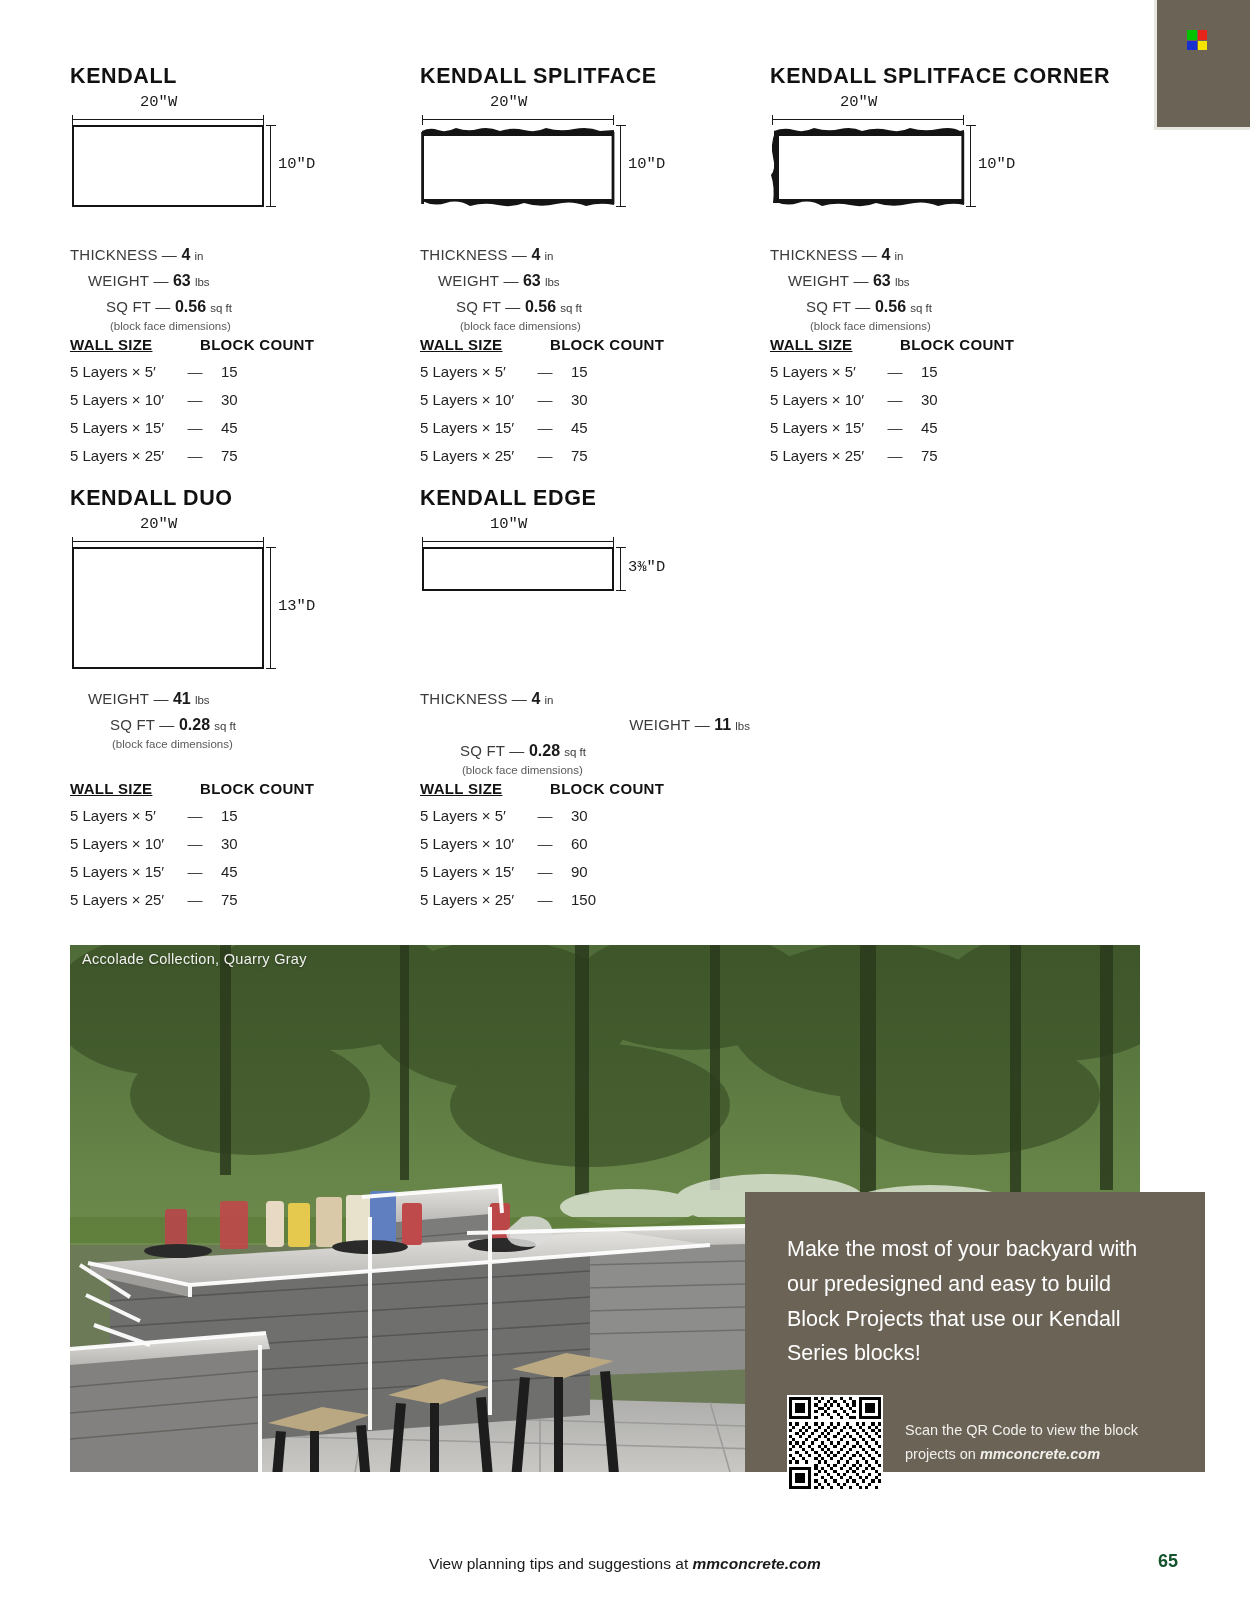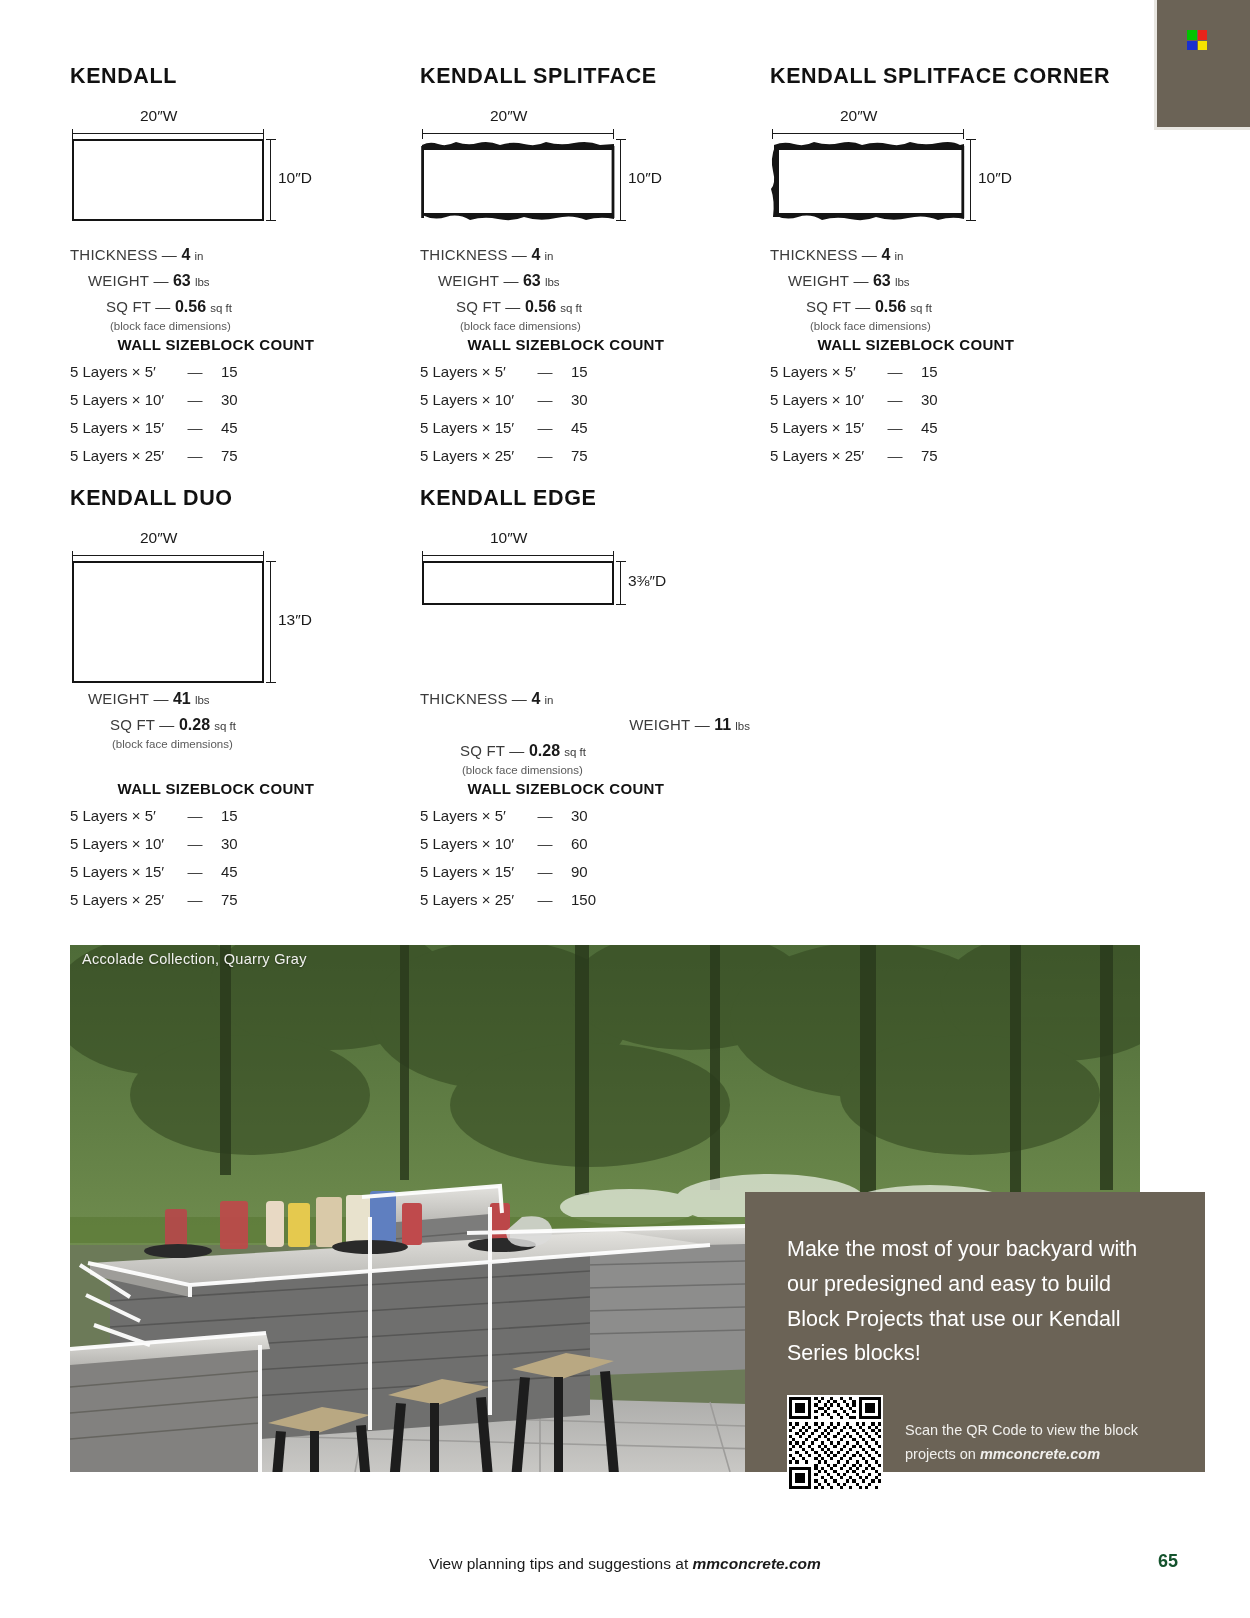--- a/index.html
+++ b/index.html
@@ -52,21 +52,21 @@
 
   .prod-title {
     font-size: 21.5px;
     font-weight: bold;
     letter-spacing: 0.6px;
     color: #111111;
     white-space: nowrap;
   }
 
   
-  .diagram { position: relative; margin-top: 22px; }
+  .diagram { position: relative; margin-top: 8px; font-family: Liberation Mono, monospace; }
 
   .dim-top-label {
     position: absolute;
     font-size: 15.5px;
     color: #1a1a1a;
     white-space: nowrap;
   }
 
   .dim-top-line {
     position: absolute;
@@ -138,21 +138,21 @@
   
   .table { position: absolute; }
   .tbl-head {
     display: flex;
     font-size: 15px;
     font-weight: bold;
     color: #111111;
     letter-spacing: 0.3px;
     margin-bottom: 5px;
   }
-  .tbl-head .c1 { width: 130px; text-align: right; }
+  .tbl-head .c1 { width: 130px; text-align: left; text-decoration: underline; }
   .tbl-head .c2 { width: 150px; text-align: left; }
   .tbl-row {
     display: flex;
     font-size: 15px;
     color: #1f1f1f;
     line-height: 1.86;
     white-space: nowrap;
   }
   .tbl-row .c1 { width: 112px; text-align: left; }
   .tbl-row .c2 { width: 26px; text-align: center; color: #444; }

